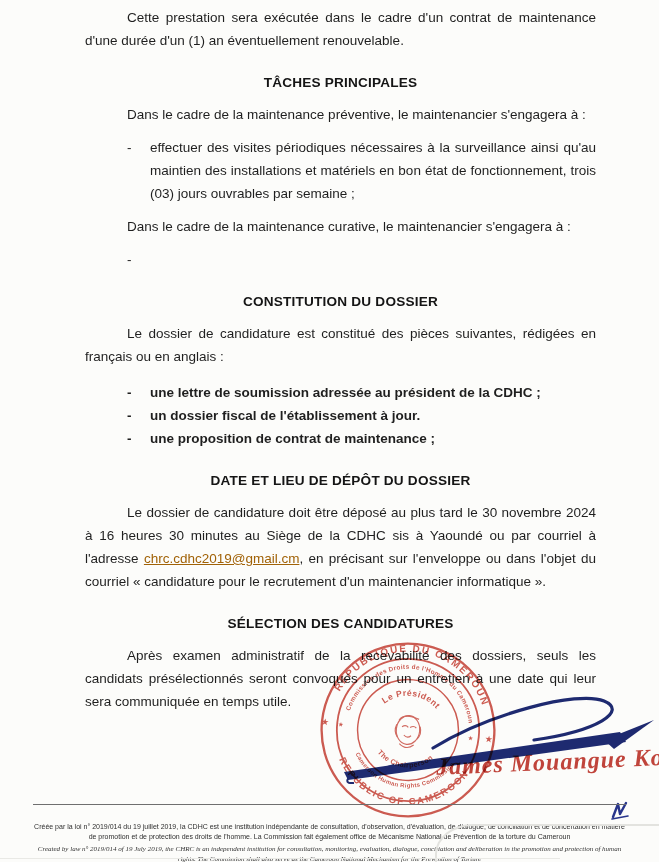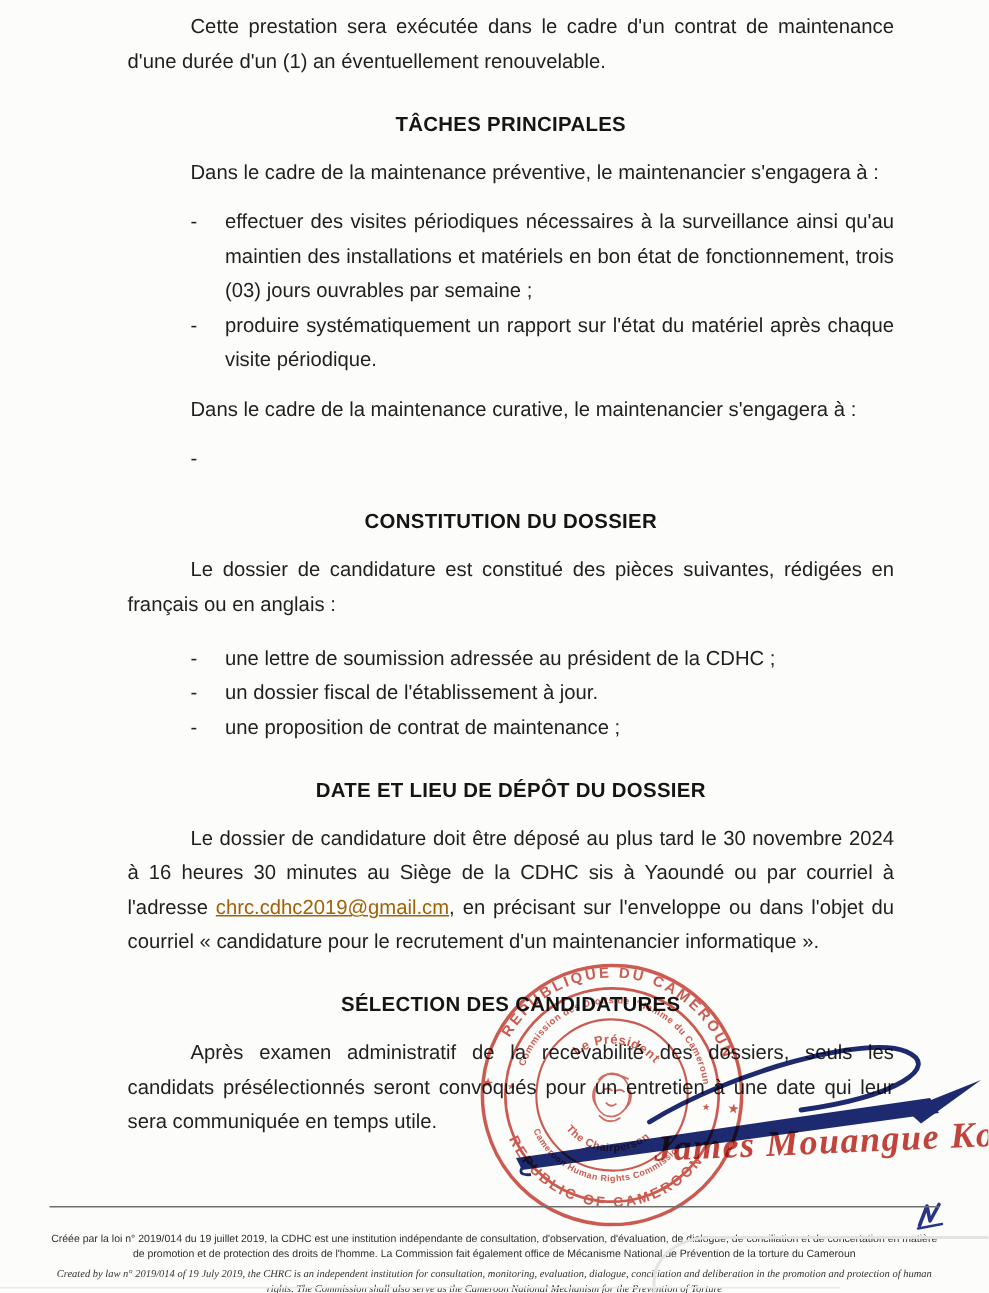--- a/index.html
+++ b/index.html
@@ -134,39 +134,35 @@
 
     <div class="head">TÂCHES PRINCIPALES</div>
 
     <p class="para indent">Dans le cadre de la maintenance préventive, le maintenancier s'engagera à :</p>
 
     <div class="dash-list">
       <div class="dash-item">
         <span class="dash-col"></span>
         <span class="dash-text">effectuer des visites périodiques nécessaires à la surveillance ainsi qu'au maintien des installations et matériels en bon état de fonctionnement, trois (03) jours ouvrables par semaine ;</span>
       </div>
-      <div class="dash-item">
-        <span class="dash-col"></span>
-        <span class="dash-text">produire systématiquement un rapport sur l'état du matériel après chaque visite périodique.</span>
-      </div>
     </div>
 
     <p class="para indent">Dans le cadre de la maintenance curative, le maintenancier s'engagera à :</p>
 
     <div class="dash-list">
       <div class="dash-item">
         <span class="dash-col"></span>
       </div>
     </div>
 
     <div class="head">CONSTITUTION DU DOSSIER</div>
 
     <p class="para indent">Le dossier de candidature est constitué des pièces suivantes, rédigées en français ou en anglais :</p>
 
-    <div class="dash-list" style="margin-top:13px;">
+    <div class="dash-list" style="margin-top:13px;font-weight:bold;">
       <div class="dash-item">
         <span class="dash-col"></span>
         <span class="dash-text">une lettre de soumission adressée au président de la CDHC ;</span>
       </div>
       <div class="dash-item">
         <span class="dash-col"></span>
         <span class="dash-text">un dossier fiscal de l'établissement à jour.</span>
       </div>
       <div class="dash-item">
         <span class="dash-col"></span>

